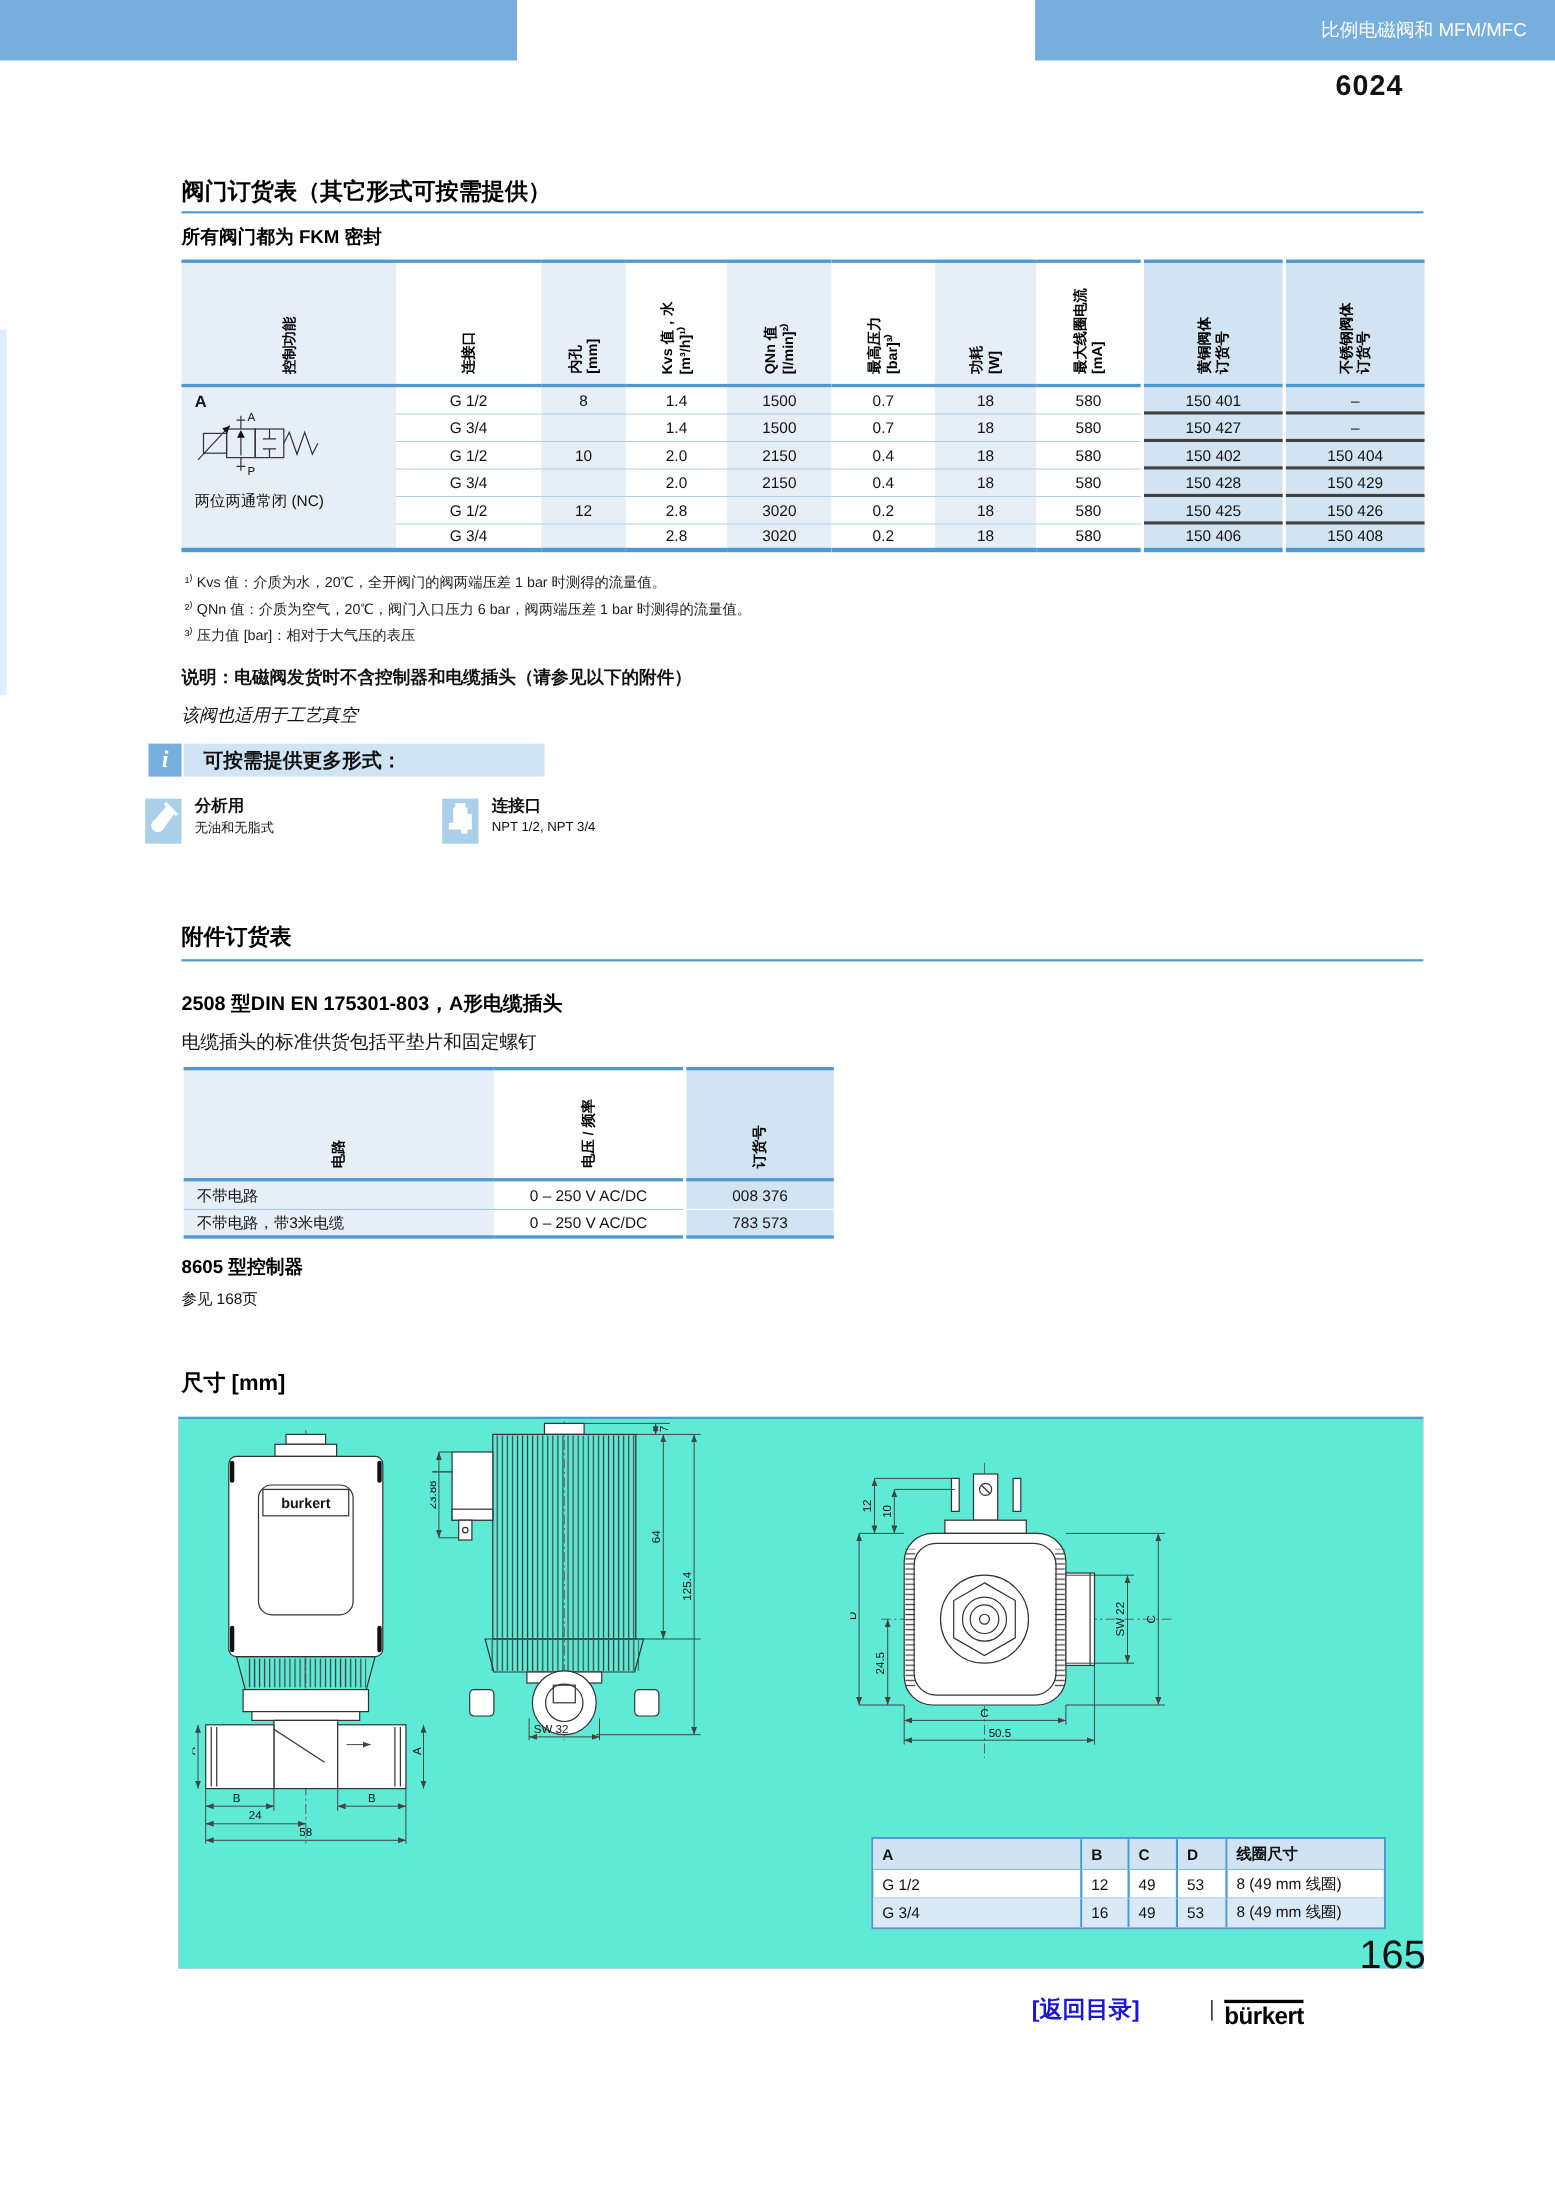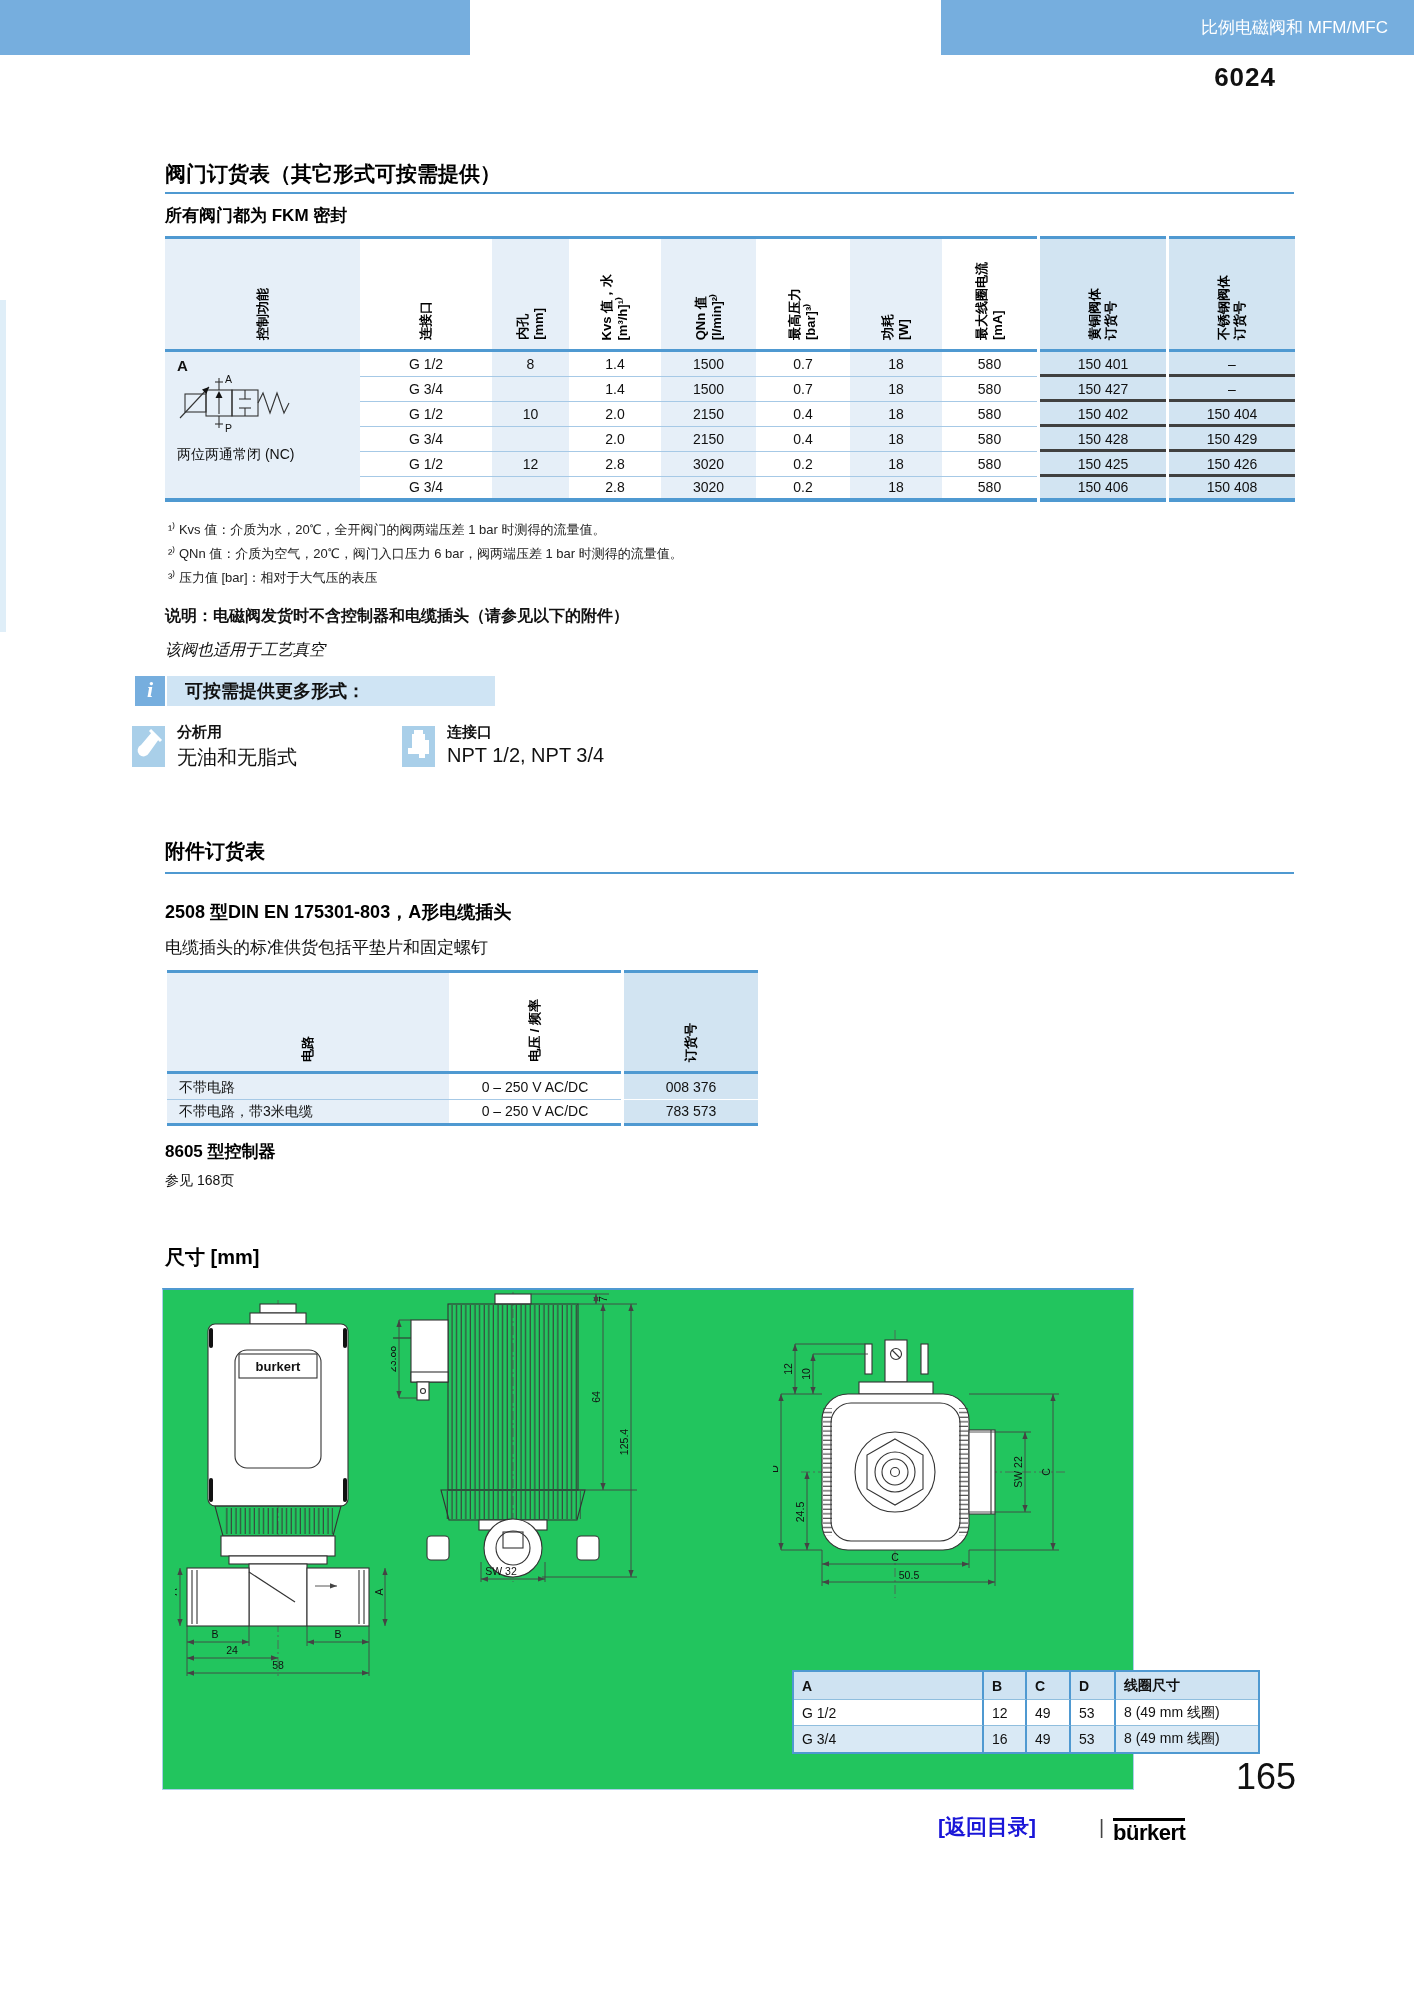--- a/index.html
+++ b/index.html
@@ -46,36 +46,36 @@
   .note-r { position:absolute; left:165px; top:640px; font-size:16px;font-style:italic; }
 
   
   .info-i { position:absolute; left:135px; top:676px; width:30px; height:30px; background:#76aede;
             color:#fff; font-family:"Liberation Serif", serif; font-style:italic; font-weight:bold;
             font-size:22px; text-align:center; line-height:28px; }
   .info-bar { position:absolute; left:167px; top:676px; width:328px; height:30px; background:#cfe4f4;
               font-size:18px; font-weight:bold; line-height:30px; padding-left:18px; }
   .opt-icon { position:absolute; width:33px; height:41px; background:#a9cfe9; }
   .opt-title { position:absolute; font-size:15px; font-weight:bold; }
-  .opt-desc  { position:absolute; font-size:20px; }
+  .opt-desc  { position:absolute; font-size:12px; }
 
   
   .atable { position:absolute; left:167px; top:970px; display:grid;
             grid-template-columns:282px 172px 3px 134px; grid-template-rows:104px 26px 26px; }
   .ah { position:relative; display:flex; justify-content:center; align-items:flex-end;
         border-top:3px solid #4f99d1; border-bottom:3px solid #4f99d1; padding-bottom:9px; }
   .ad { font-size:14px; line-height:26px; text-align:center; border-bottom:1px solid #a6c9e6; }
   .a1{background:#e6eff8}.a2{background:#fff}.a3{background:#d2e4f2}
   .ad.a1 { text-align:left; padding-left:12px; }
   .ad.a3 { border-bottom:1px solid #fff; }
   .ad.lastrow { border-bottom:3px solid #4f99d1; line-height:23px; }
 
   
-  .dims-box { position:absolute; left:162px; top:1288px; width:972px; height:502px;
-              border:1px solid #a9cfe9; border-top:2px solid #4f99d1; background:#22c55e;text-decoration:underline; }
+  .dims-box { position:absolute; left:162px; top:1288px; width:1132px; height:502px;
+              border:1px solid #a9cfe9; border-top:2px solid #4f99d1; background:#5eead4;text-decoration:underline; }
   .dwg { position:absolute; }
   .dtable { position:absolute; left:629px; top:380px; display:grid;
             grid-template-columns:190px 43px 44px 45px 142px; grid-template-rows:28px 26px 26px;
             border:2px solid #4f99d1; background:#fff; }
   .dc { font-size:14px; padding-left:8px; border-right:2px solid #4f99d1;
         border-bottom:1px solid #8fbede; display:flex; align-items:center; }
   .dc.lc { border-right:none; }
   .dc.hrow { background:#cfe3f2; font-weight:bold; }
   .dc.r2 { background:#d9e9f5; }
   .dc.lastr { border-bottom:none; }

